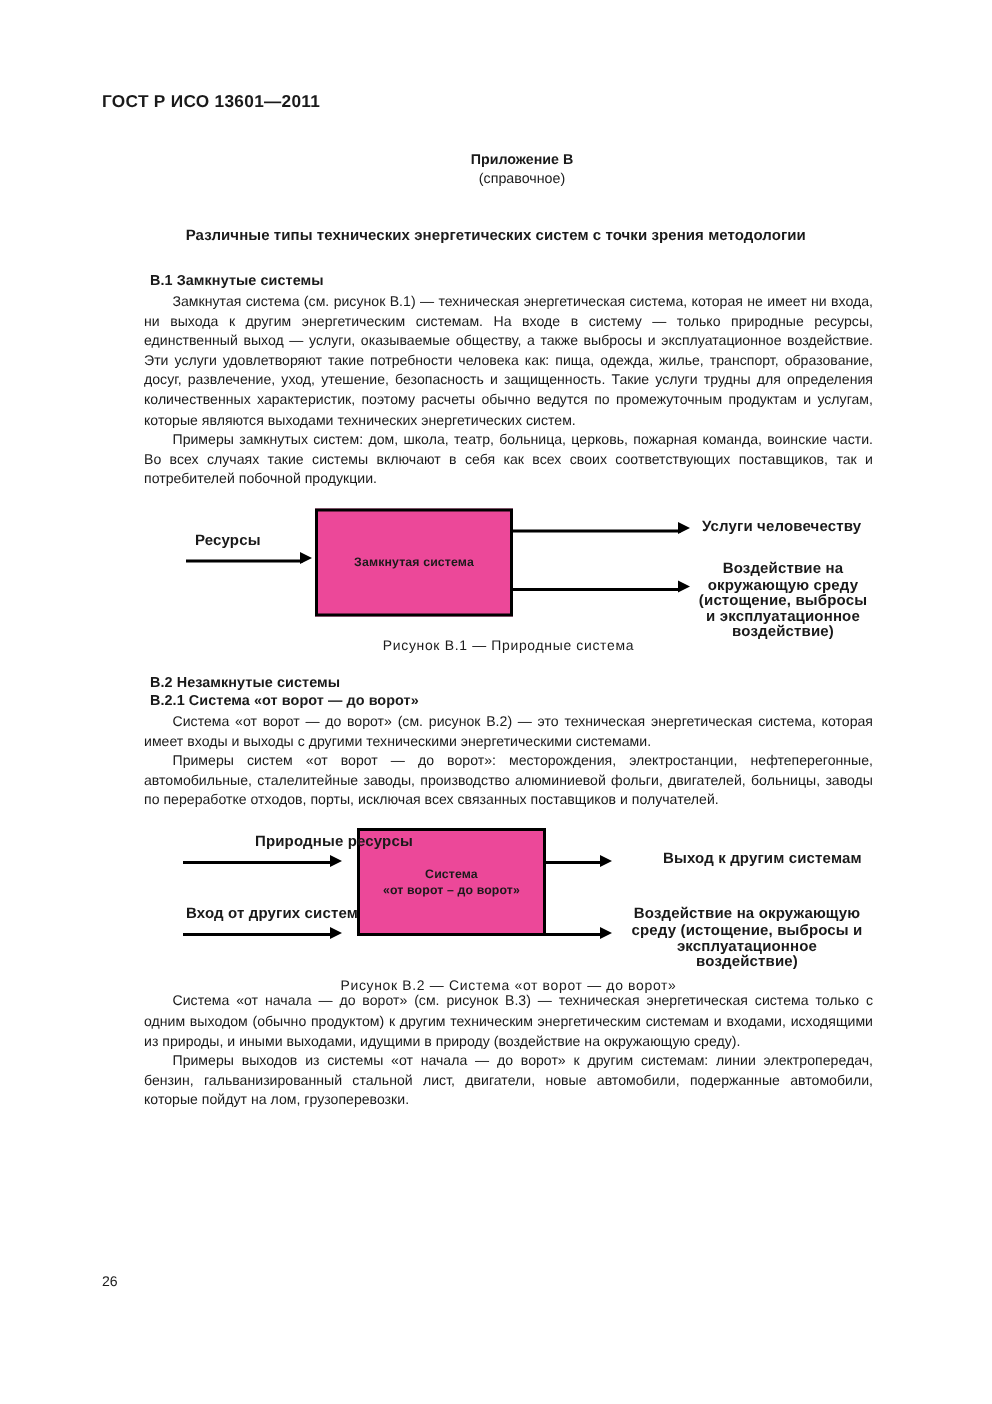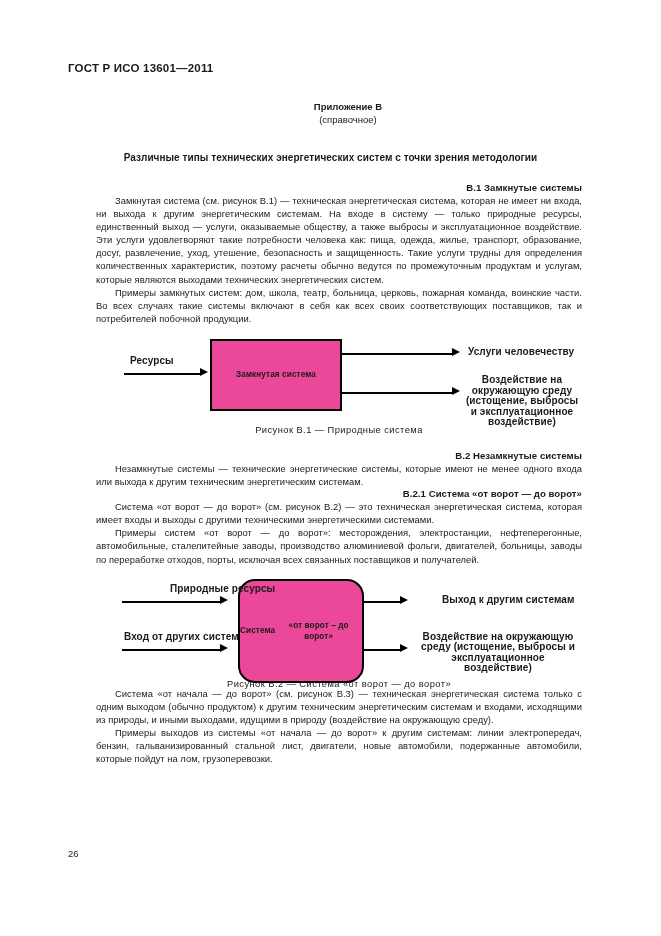--- a/index.html
+++ b/index.html
@@ -54,21 +54,20 @@
     position: absolute;
     left: 96px;
     top: 182px;
     width: 486px;
   }
   .sec-head {
     font-size: 9.6px;
     font-weight: bold;
     margin: 0 0 1px 4px;
     letter-spacing: 0.05px;
-    text-align: right;
   }
   .sec-head.tight {
     margin-top: 3px;
   }
   p.body {
     font-size: 9.4px;
     line-height: 13.1px;
     margin: 0;
     text-align: justify;
     text-indent: 19px;
@@ -173,29 +172,28 @@
       <div class="fig-label" style="left:372px; top:8px;">Услуги человечеству</div>
 
       <div class="arrow-line" style="left:246px; top:53px; width:112px;"></div>
       <div class="arrow-head" style="left:356px; top:48.5px;"></div>
       <div class="fig-label wrap" style="left:366px; top:36px; width:120px;">Воздействие на окружающую среду (истощение, выбросы и эксплуатационное воздействие)</div>
 
       <div class="fig-caption" style="top:86px;">Рисунок В.1 — Природные система</div>
     </div>
 
     <div class="sec-head tight">В.2  Незамкнутые системы</div>
-    <p class="body">Незамкнутые системы — технические энергетические системы, которые имеют не менее одного входа или выхода к другим техническим энергетическим системам.</p>
 
     <div class="sec-head">В.2.1  Система «от ворот — до ворот»</div>
     <p class="body">Система «от ворот — до ворот» (см. рисунок В.2) — это техническая энергетическая система, которая имеет входы и выходы с другими техническими энергетическими системами.</p>
     <p class="body">Примеры систем «от ворот — до ворот»: месторождения, электростанции, нефтеперегонные, автомобильные, сталелитейные заводы, производство алюминиевой фольги, двигателей, больницы, заводы по переработке отходов, порты, исключая всех связанных поставщиков и получателей.</p>
 
     <div class="figure fig2">
 
-      <div class="sysbox" style="left:142px; top:0px; width:126px; height:104px; flex-direction:row;border-radius:17px;">
+      <div class="sysbox" style="left:142px; top:0px; width:126px; height:72px; flex-direction:column;">
         <span>Система</span>
         <span>«от ворот – до ворот»</span>
       </div>
 
       <div class="arrow-line" style="left:26px; top:22px; width:100px;"></div>
       <div class="arrow-head" style="left:124px; top:17.5px;"></div>
       <div class="fig-label" style="left:38px; top:5px;padding-left:36px;">Природные ресурсы</div>
 
       <div class="arrow-line" style="left:26px; top:70px; width:100px;"></div>
       <div class="arrow-head" style="left:124px; top:65.5px;"></div>

